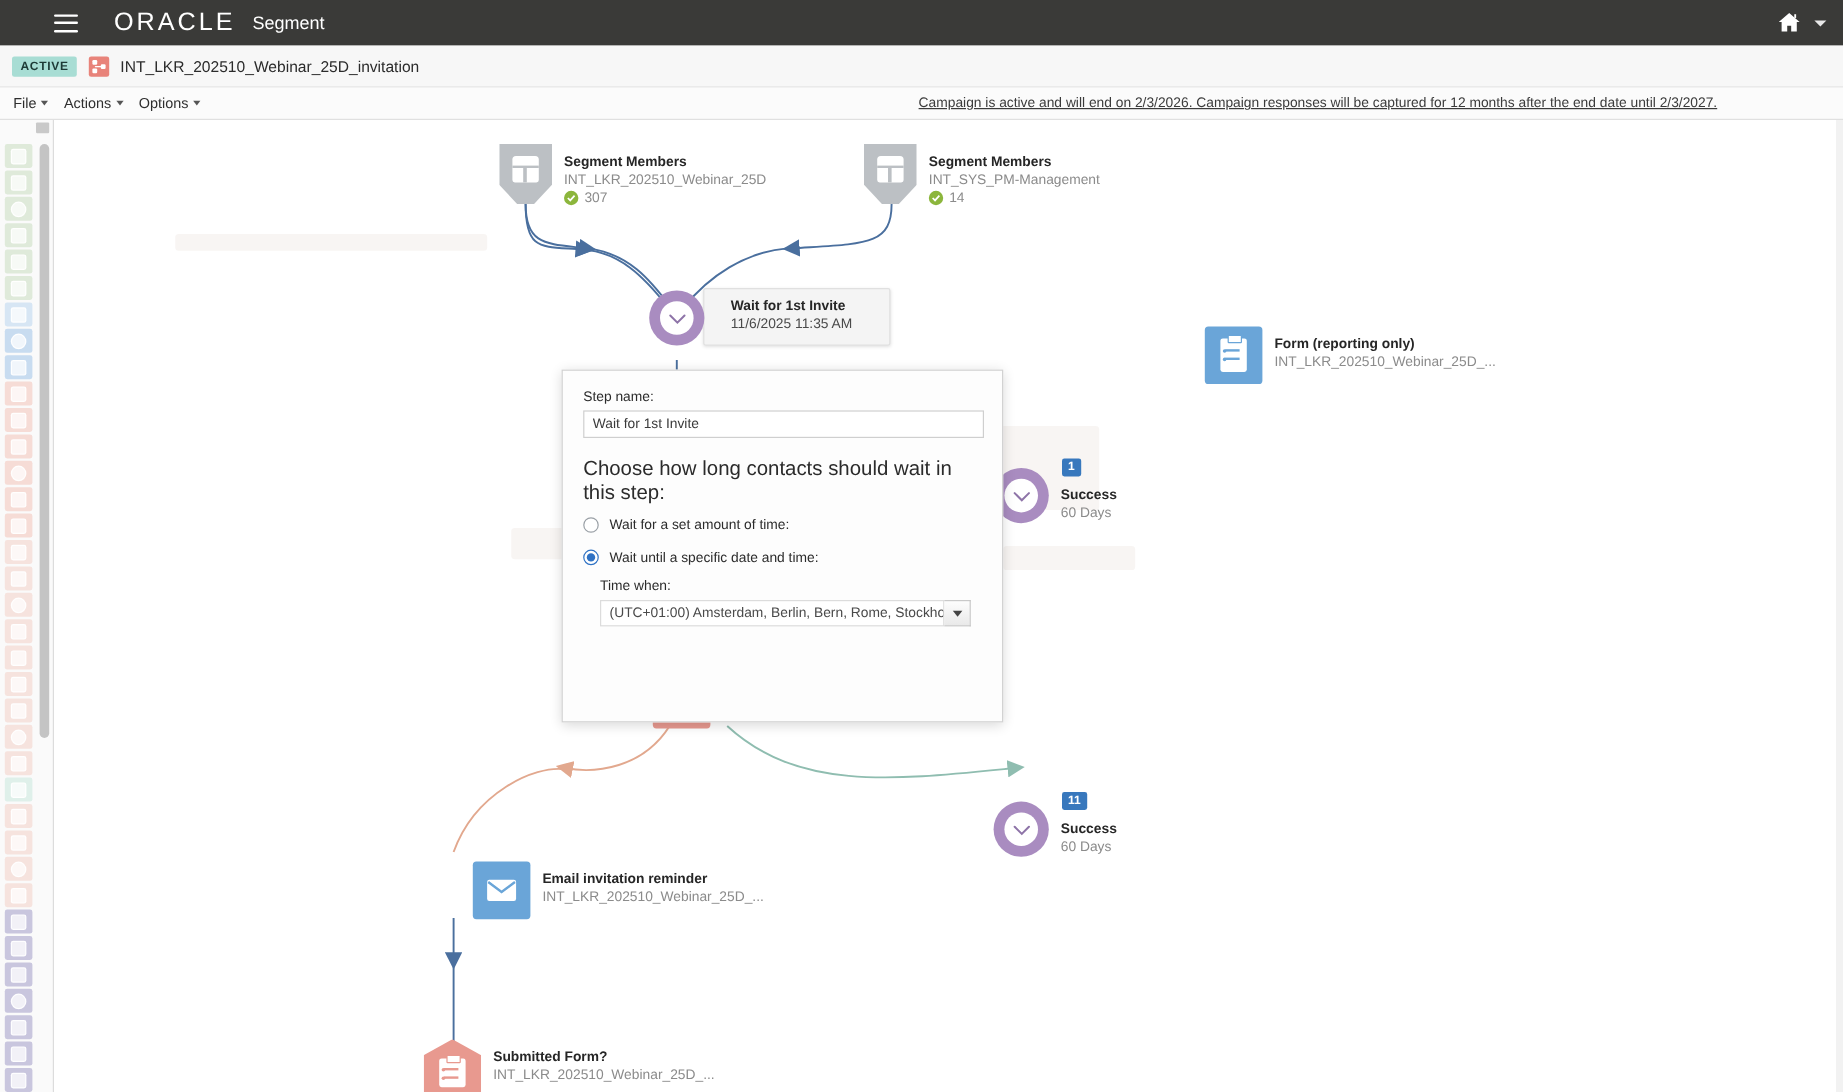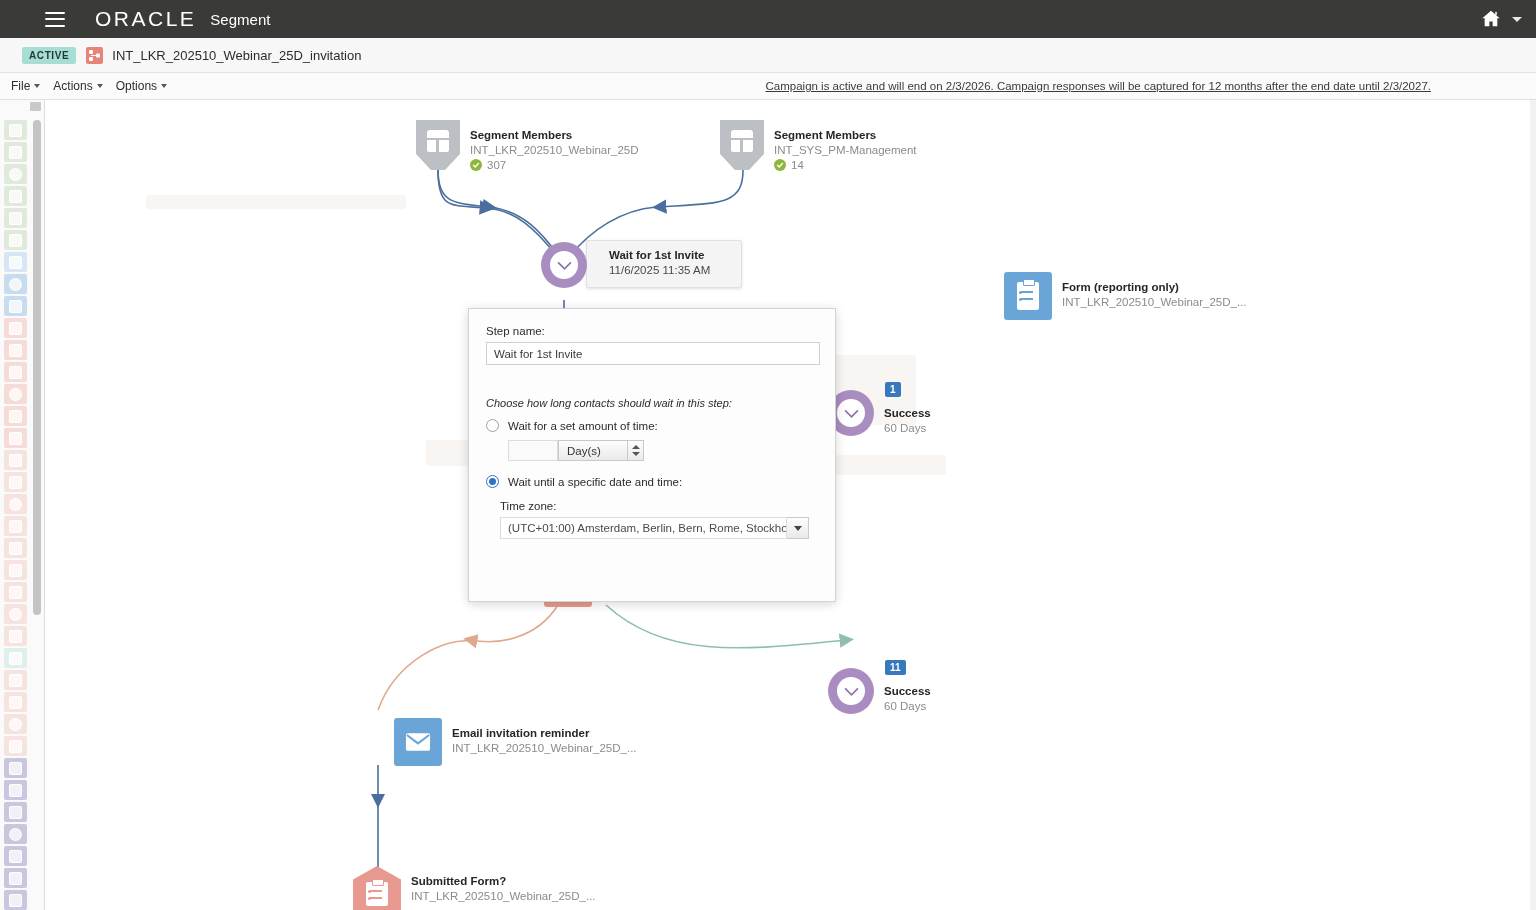--- a/index.html
+++ b/index.html
@@ -35,21 +35,21 @@
     border-right: 5px solid transparent; border-top: 5px solid #e8e8e8; cursor: pointer;
   }
 
   
   .titlebar {
     position: absolute; left: 0; top: 38px; width: 1536px; height: 35px;
     background: #f7f7f7; display: flex; align-items: center;
     border-bottom: 1px solid #e2e2e2;
   }
   .status-badge {
-    margin-left: 22px; background: #a8ddd4; color: #1e3a36;
+    margin-left: 10px; background: #a8ddd4; color: #1e3a36;
     font-size: 10px; font-weight: bold; letter-spacing: .6px;
     padding: 3px 7px; border-radius: 2px;
   }
   .campaign-icon {
     width: 17px; height: 17px; margin-left: 10px; background: #e8837a;
     border-radius: 2px; position: relative;
   }
   .campaign-icon::before, .campaign-icon::after {
     content: ""; position: absolute; background: #fff; border-radius: 1px;
   }
@@ -205,21 +205,21 @@
     position: absolute; left: 468px; top: 308px; width: 368px; height: 294px;
     background: #fdfdfd; border: 1px solid #d2d2d2;
     box-shadow: 0 2px 10px rgba(0,0,0,.16); padding: 16px 17px;
   }
   .field-label { font-size: 11.5px; color: #2b2b2b; margin-bottom: 5px; }
   .text-input {
     width: 334px; height: 23px; border: 1px solid #cfcfcf; background: #fff;
     font-size: 11.5px; color: #3a3a3a; padding: 0 7px;
     font-family: "Liberation Sans", sans-serif;
   }
-  .prompt-text { font-size: 11px; color: #2b2b2b; margin-top: 32px; font-style: italic; }
+  .prompt-text { font-size: 17px; color: #2b2b2b; margin-top: 16px; }
   .radio-row { display: flex; align-items: center; gap: 9px; margin-top: 10px; }
   .radio {
     width: 13px; height: 13px; border-radius: 50%; border: 1px solid #9aa0a6;
     background: #fff; flex: none; cursor: pointer;
     display: flex; align-items: center; justify-content: center;
   }
   .radio.checked { border-color: #2f72c4; }
   .radio.checked::after {
     content: ""; width: 7px; height: 7px; border-radius: 50%; background: #2f72c4;
   }
@@ -612,37 +612,29 @@
     <div class="field-label">Step name:</div>
     <input class="text-input" type="text" value="Wait for 1st Invite" style="">
 
     <div class="prompt-text">Choose how long contacts should wait in this step:</div>
 
     
     <div class="radio-row">
       <span class="radio"></span>
       <span class="radio-label">Wait for a set amount of time:</span>
     </div>
-    <div class="duration-row">
-      <input class="num-input" type="text" value="" style="">
-      <div class="unit-select">Day(s)</div>
-      <div class="spinner">
-        <span class="spin-up"></span>
-        <span class="spin-down"></span>
-      </div>
-    </div>
 
     
     <div class="radio-row" style="margin-top:14px;">
       <span class="radio checked"></span>
       <span class="radio-label">Wait until a specific date and time:</span>
     </div>
 
 
-    <div class="tz-label">Time zone:</div>
+    <div class="tz-label">Time when:</div>
     <div class="tz-row">
       <div class="tz-select">(UTC+01:00) Amsterdam, Berlin, Bern, Rome, Stockholr</div>
       <div class="tz-arrow">
         <i></i>
       </div>
     </div>
 
   </div>
 
 </div>

